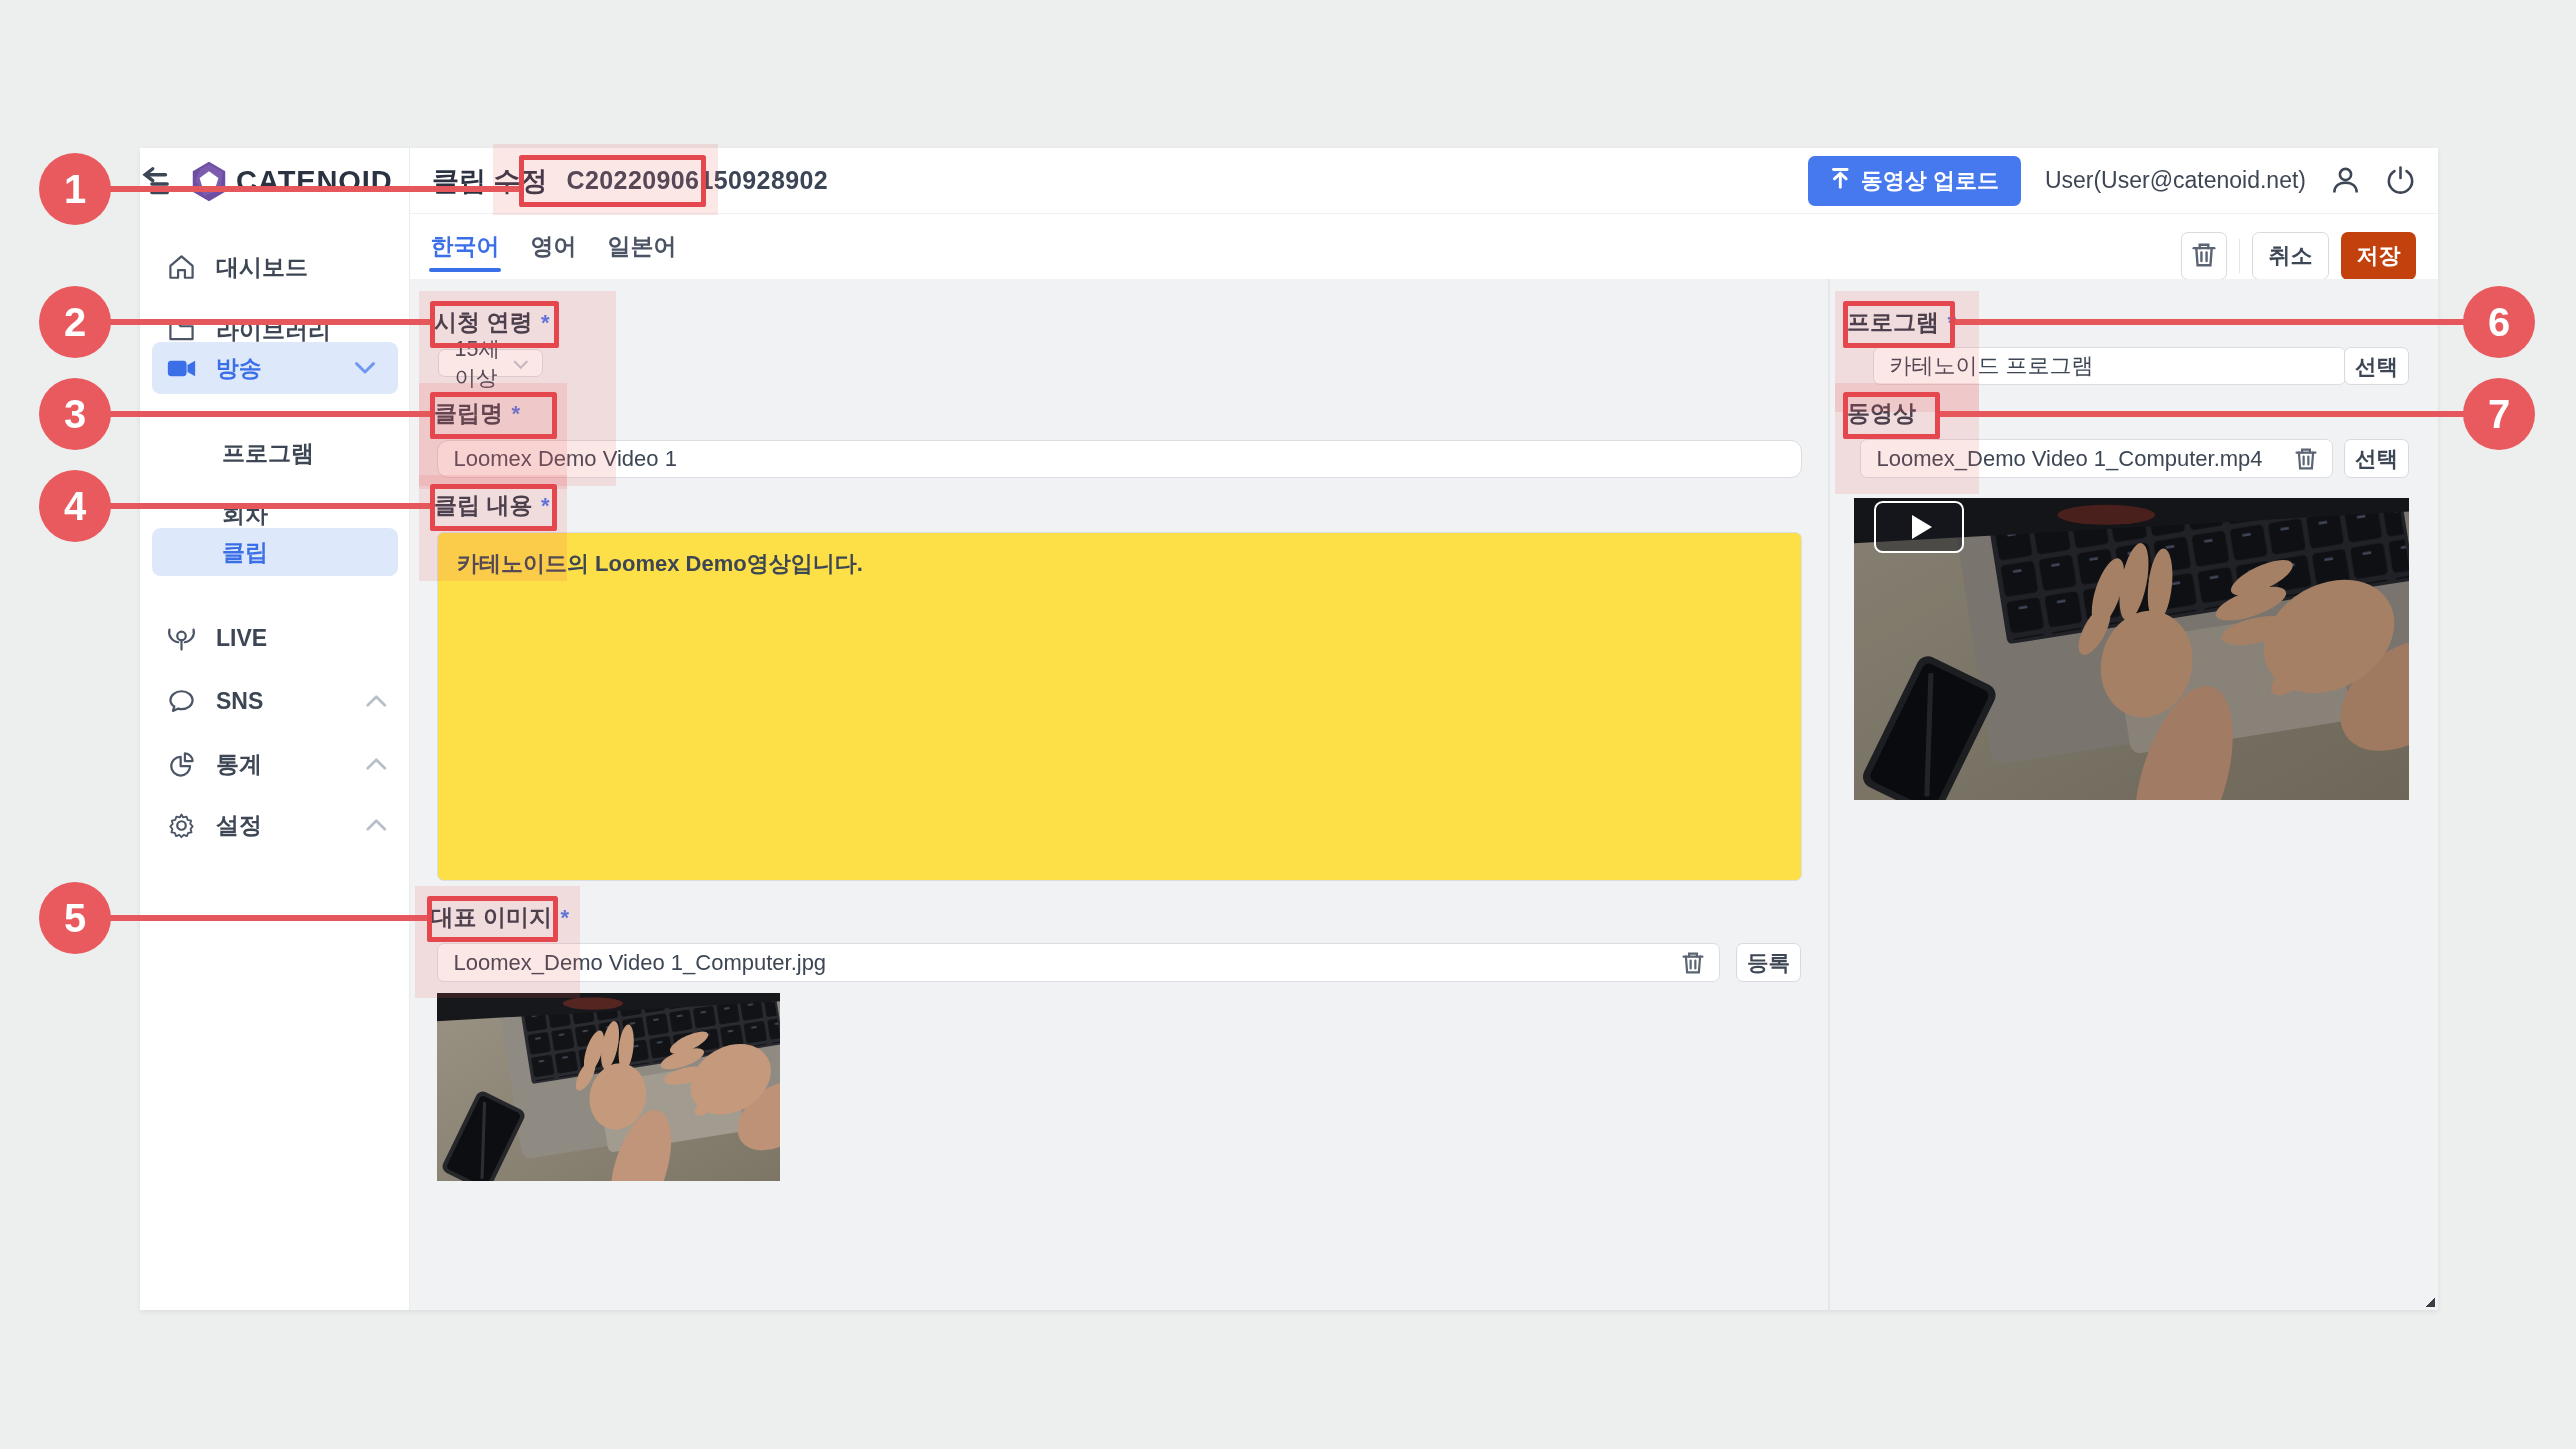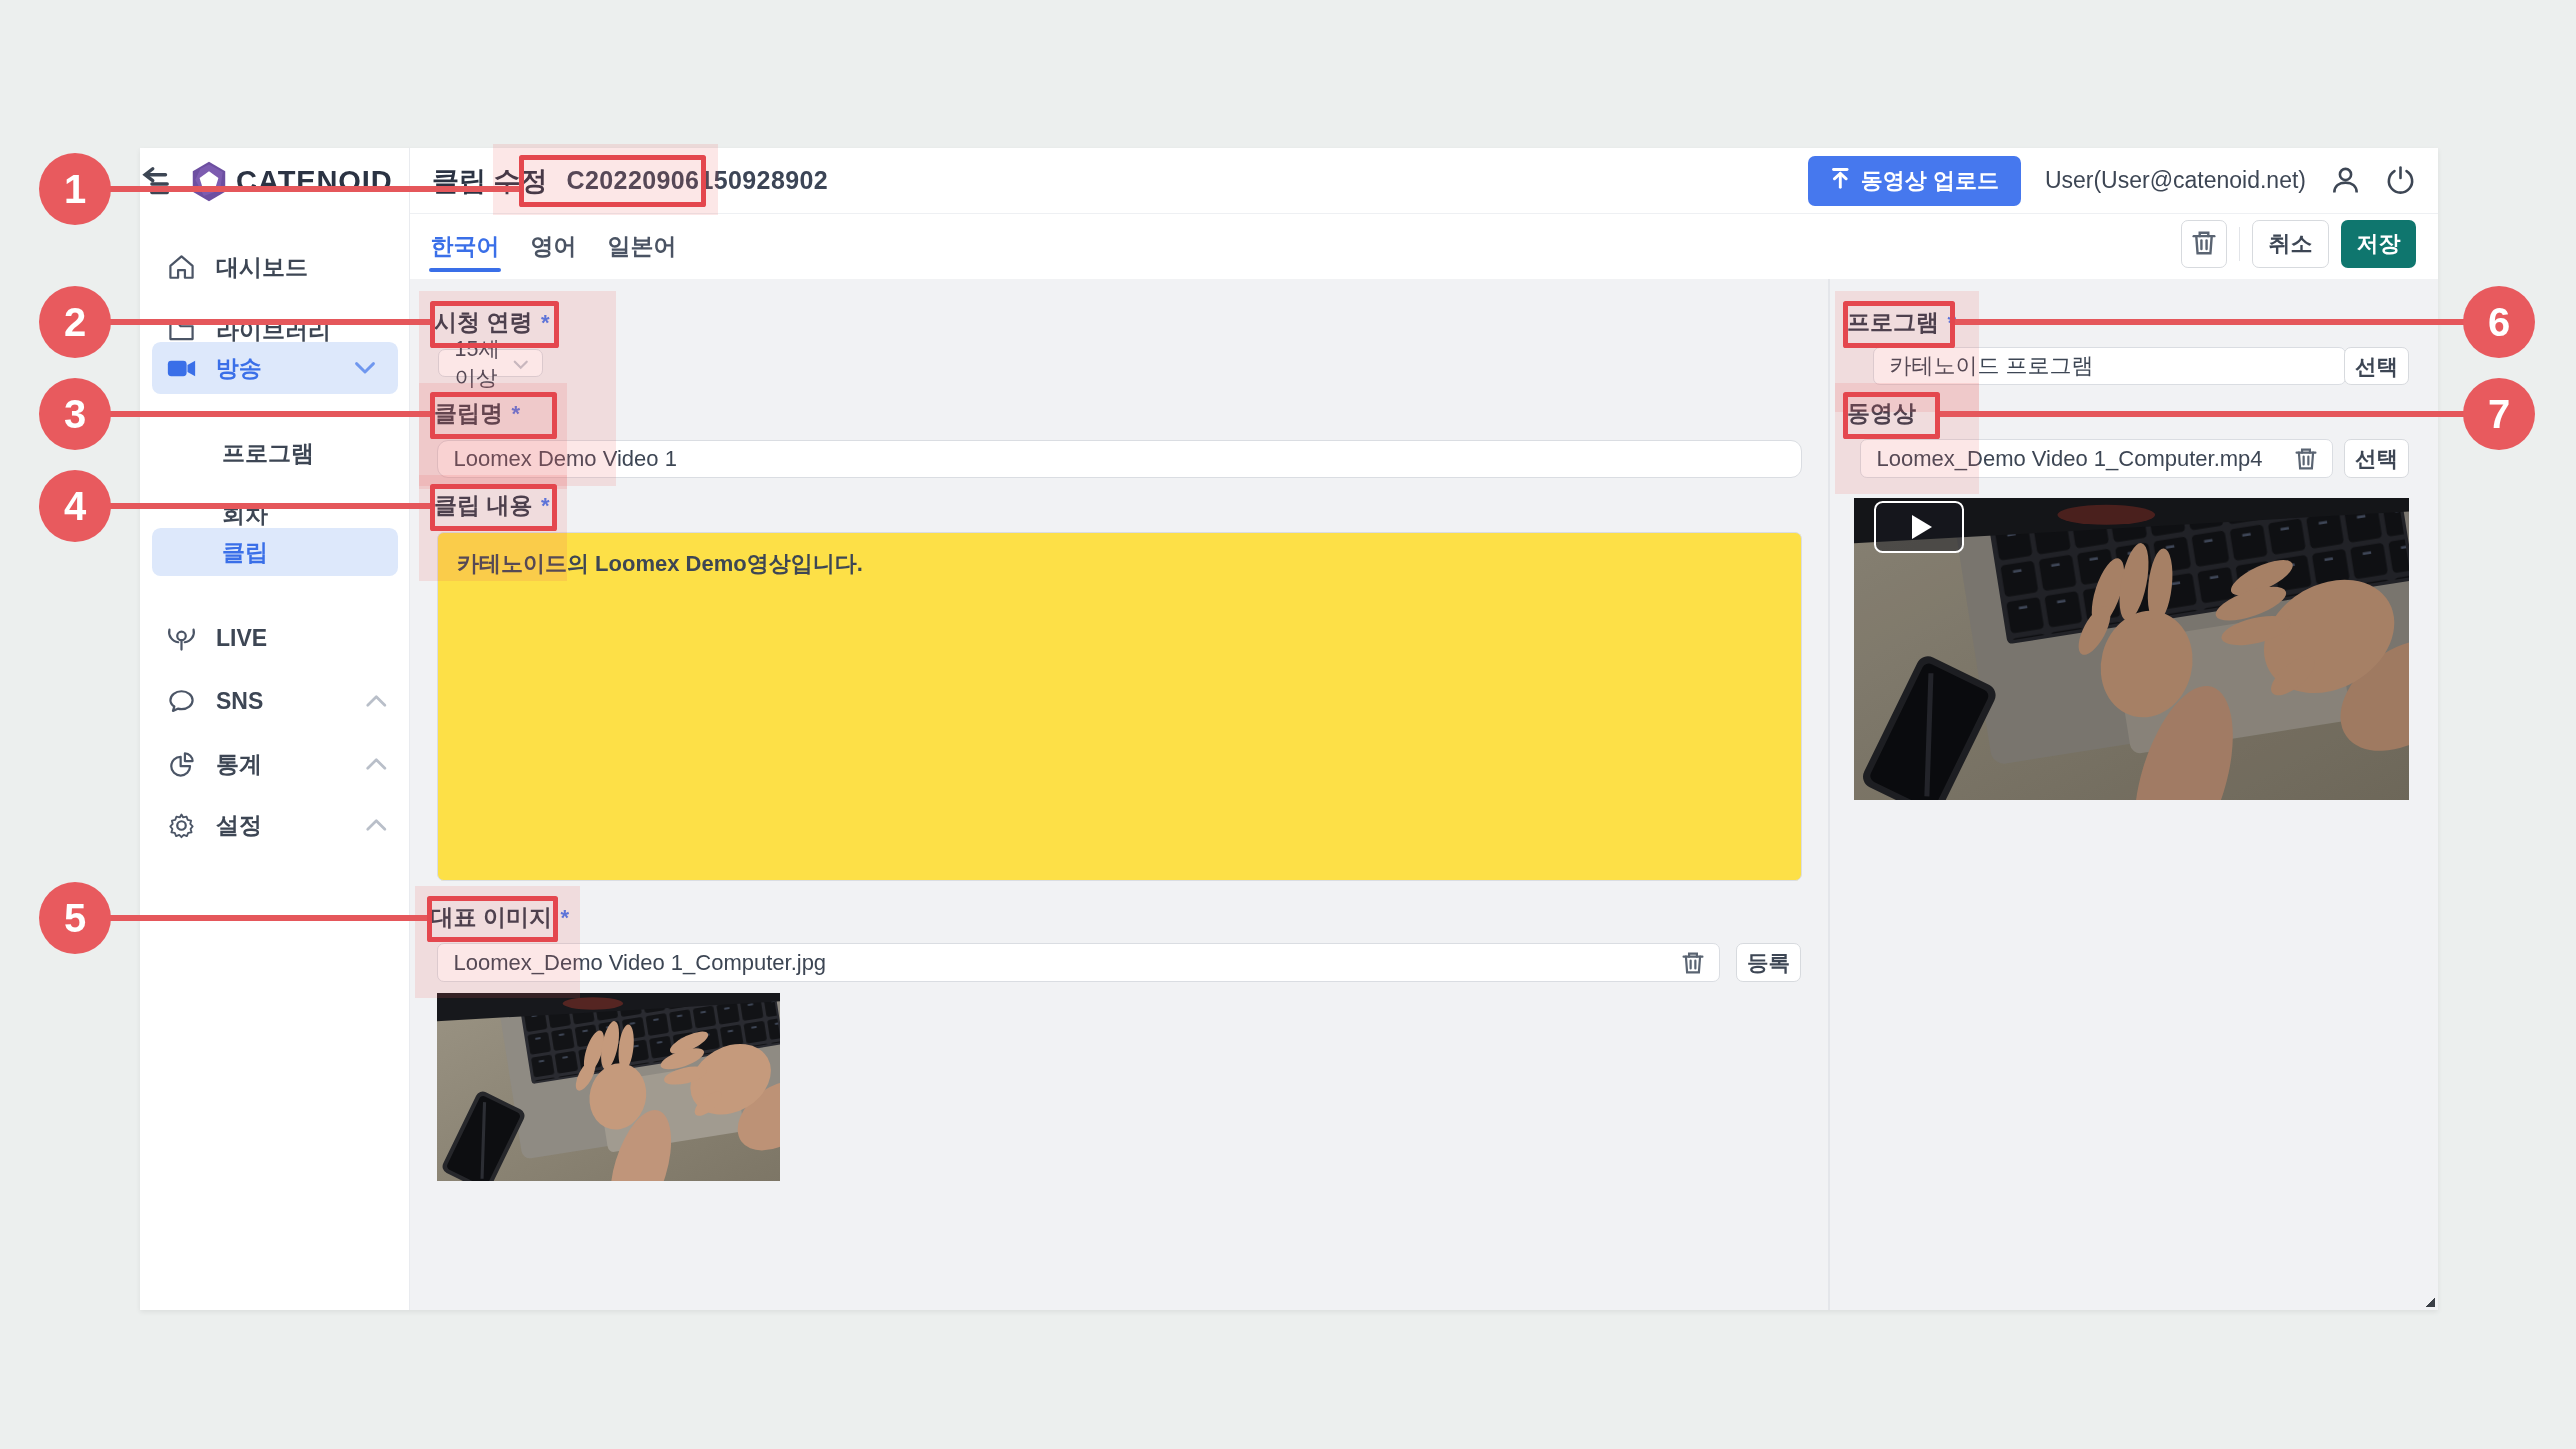--- a/index.html
+++ b/index.html
@@ -53,25 +53,25 @@
     padding:0 22px; height:50px; cursor:pointer;
   }
   .user-label { font-size:23px; color:#3d4654; }
   .icon-btn { background:none; border:none; cursor:pointer; display:flex; align-items:center; }
   
   .toolbar { position:absolute; left:0; top:66px; right:0; height:65px; background:#fff; }
   .tabs { position:absolute; left:20.6px; top:0; height:100%; display:flex; gap:31px; }
   .tab { position:relative; display:flex; align-items:center; font-size:23px; font-weight:600; color:#4a5363; cursor:pointer; }
   .tab.active { color:#3a6fe8; }
   .tab.active::after { content:""; position:absolute; left:-1.7px; right:-1.7px; bottom:6.9px; height:4.3px; background:#3a6fe8; border-radius:2.6px; }
-  .toolbar-actions { position:absolute; right:22px; top:6px; display:flex; align-items:center; gap:12px;padding-left:40px; }
+  .toolbar-actions { position:absolute; right:22px; top:18px; display:flex; align-items:center; gap:12px;padding-left:40px; }
   .tool-sq { width:46px; height:48px; background:#fff; border:0.9px solid #d7dade; border-radius:6.9px; display:flex; align-items:center; justify-content:center; cursor:pointer; }
   .tool-divider { width:0.9px; height:34px; background:#e2e4e8; }
   .btn-outline { min-width:69px; height:48px; background:#fff; border:0.9px solid #d7dade; border-radius:6.9px; font-size:22px; font-weight:600; color:#3d4654; cursor:pointer; padding:0 15.5px; }
-  .btn-primary { min-width:69px; height:48px; background:#0f766e; border:none; border-radius:6.9px; font-size:22px; font-weight:700; color:#fff; cursor:pointer; padding:0 15.5px; }
+  .btn-primary { min-width:69px; height:48px; background:#c2410c; border:none; border-radius:6.9px; font-size:22px; font-weight:700; color:#fff; cursor:pointer; padding:0 15.5px; }
   
   .content { position:absolute; left:0; top:131px; right:0; bottom:0; background:#f1f2f4; }
   .field-label { position:absolute; font-size:23px; font-weight:700; color:#323b4a; white-space:nowrap; }
   .req { color:#4678ee; margin-left:8.6px; font-size:22px; }
   .select-box {
     position:absolute; display:flex; align-items:center; justify-content:space-between;
     background:#fff; border:0.9px solid #d9dce1; border-radius:6.9px; padding:0 13.7px 0 15.5px;
     font-size:21.5px; color:#3d4654; cursor:pointer;
   }
   .text-input {

